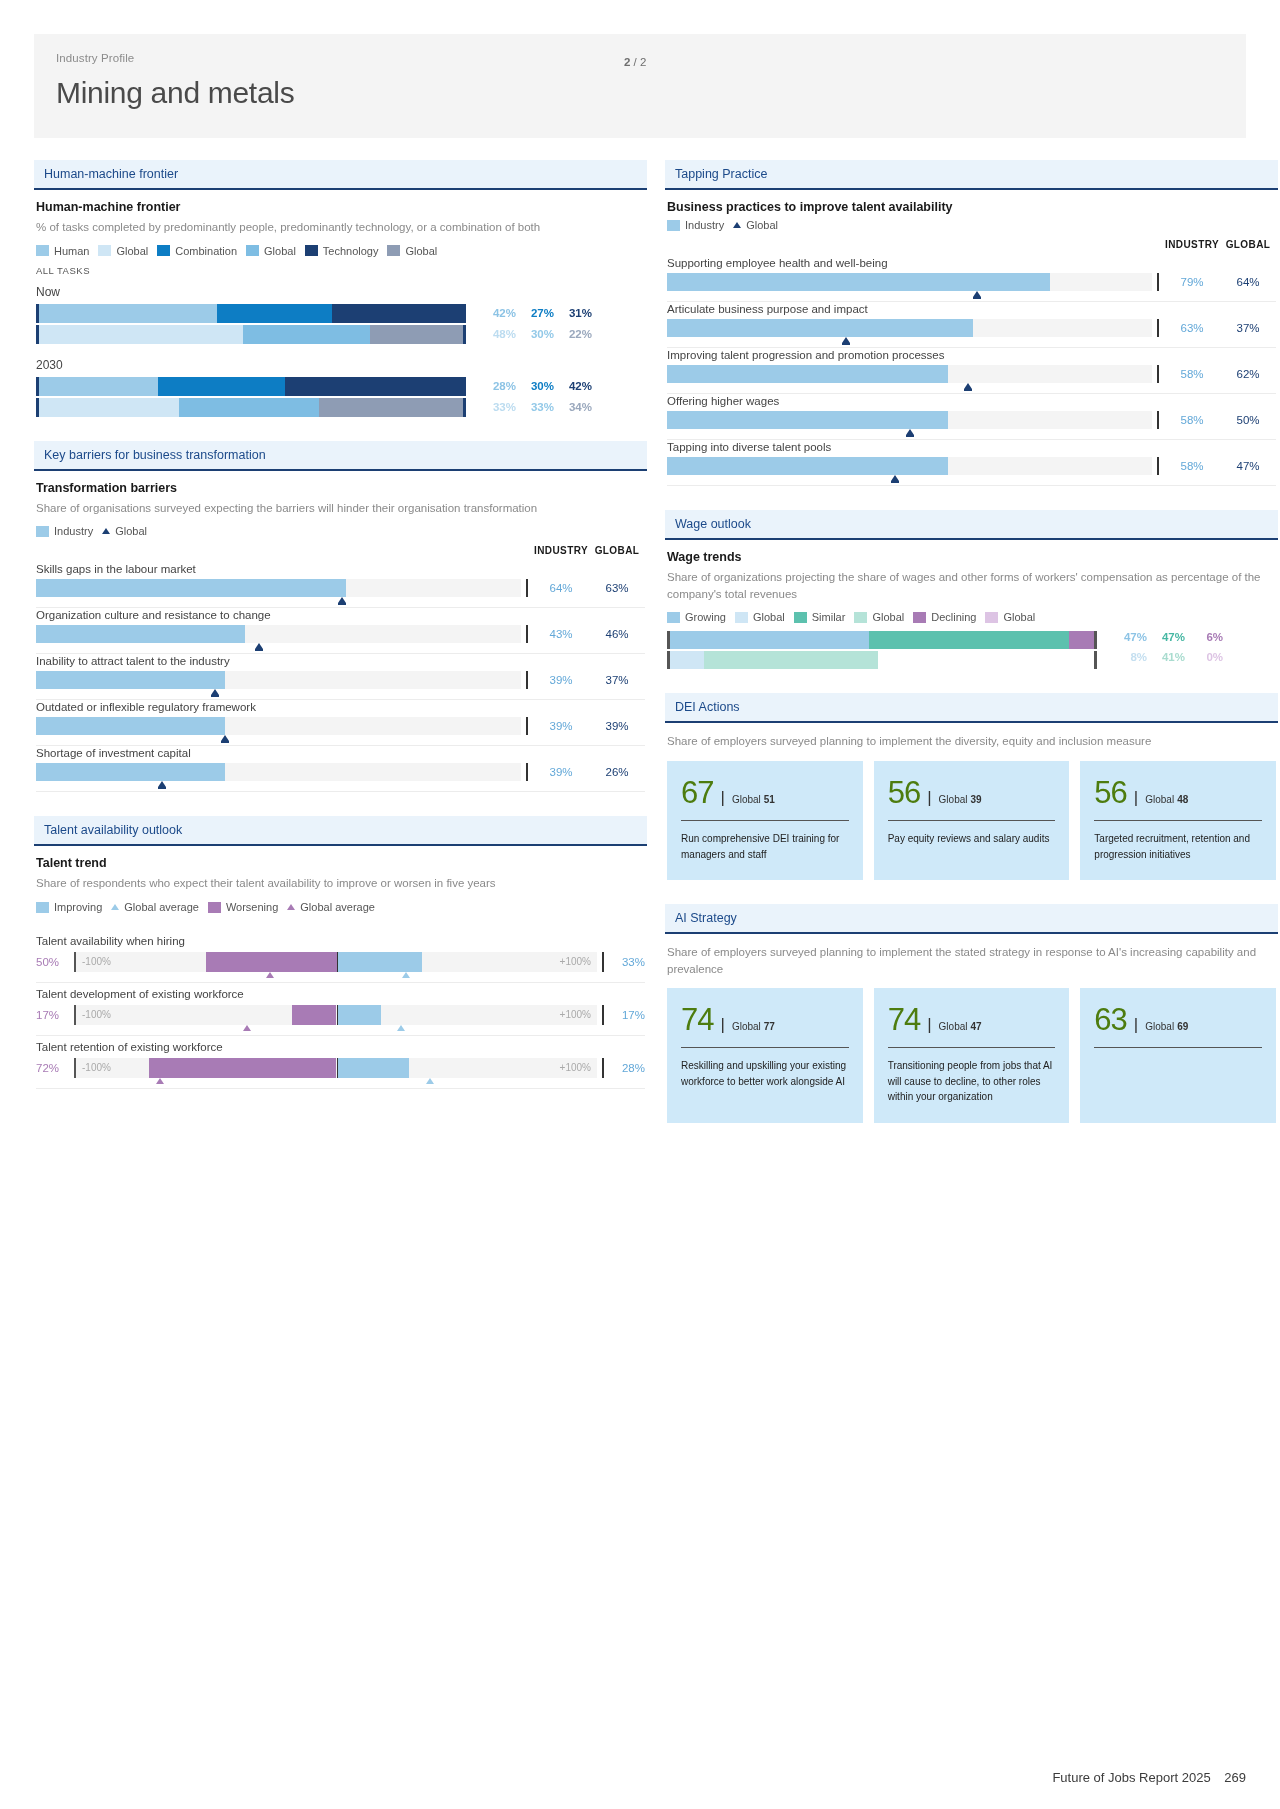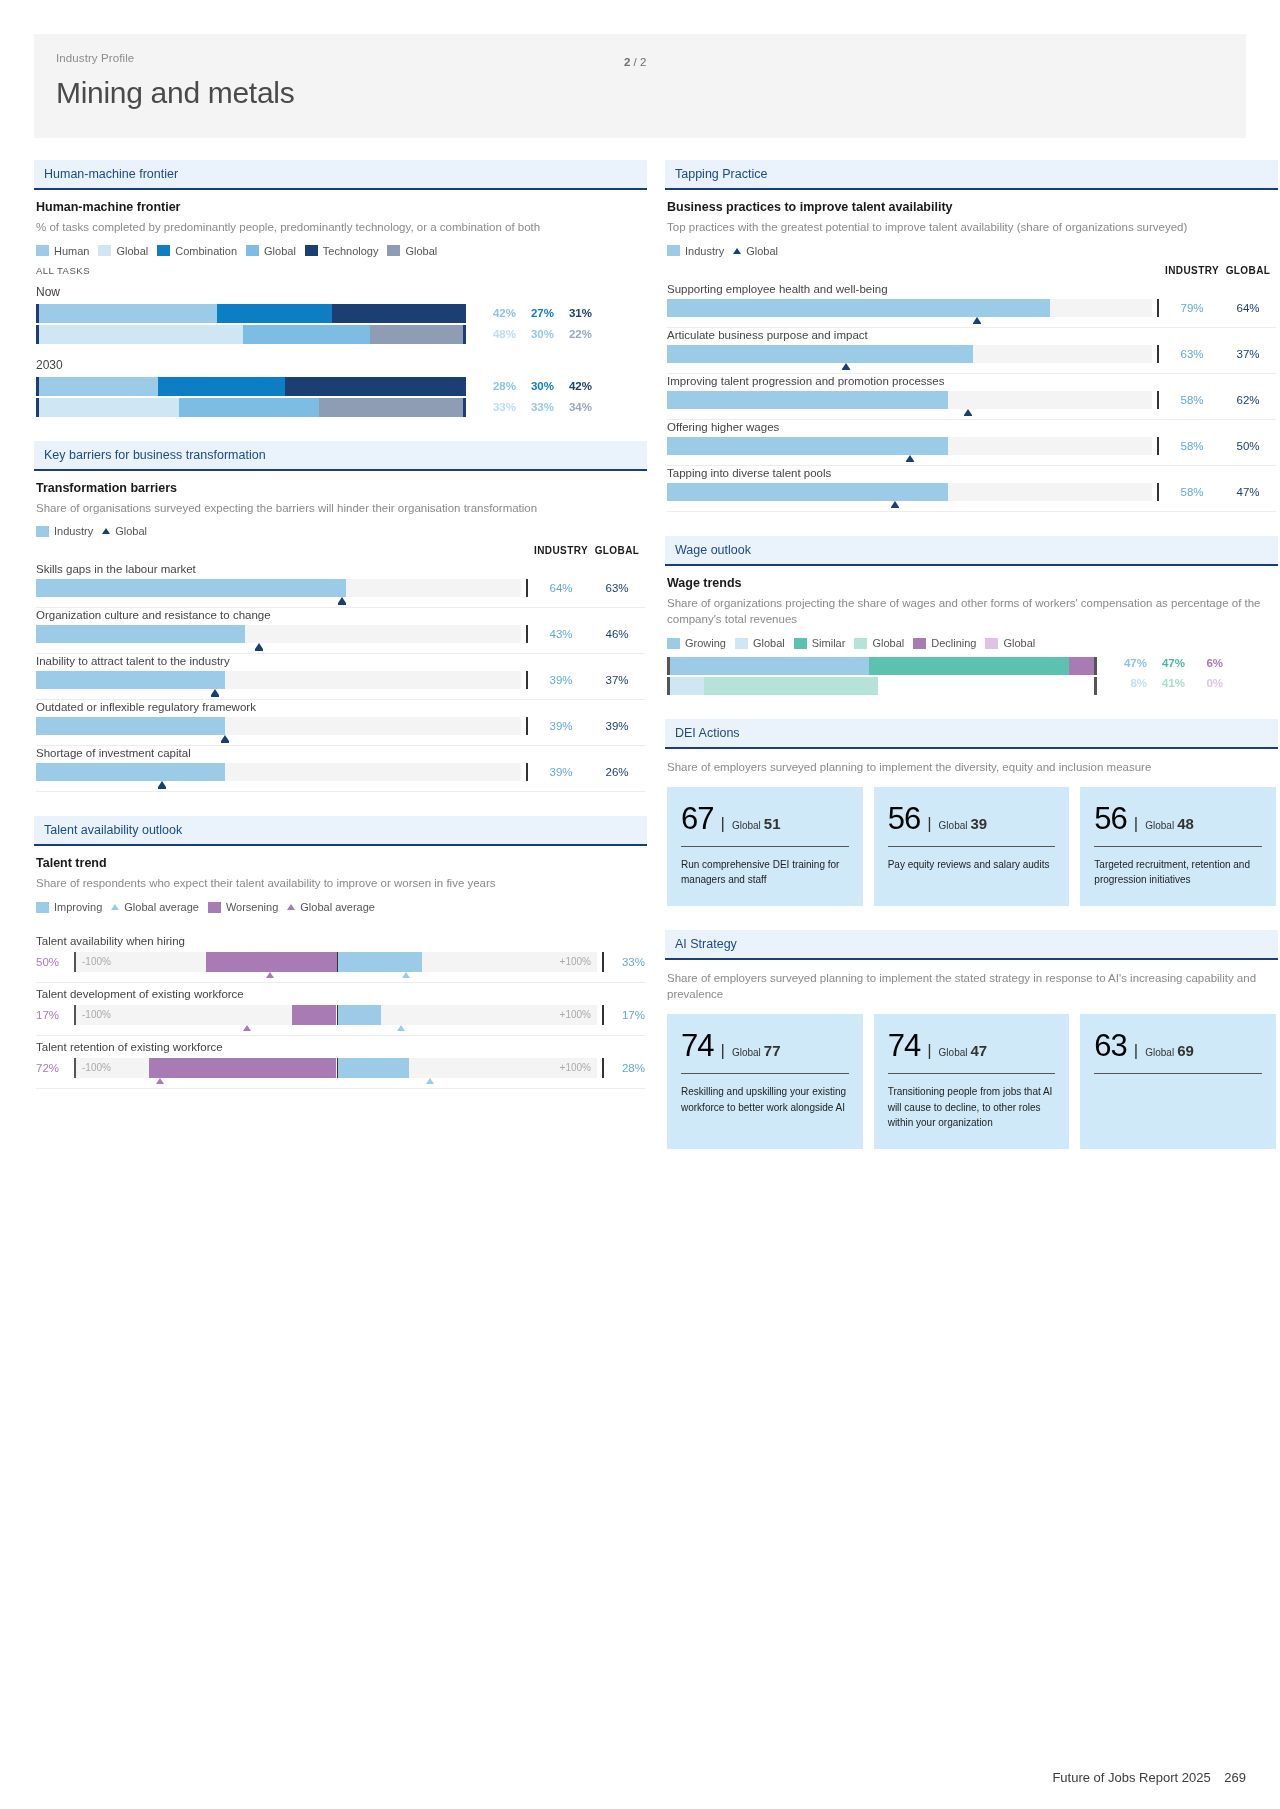--- a/index.html
+++ b/index.html
@@ -253,27 +253,27 @@
   .cards { display: flex; gap: 11px; margin-top: 11px; }
   .card {
     flex: 1 1 0;
     background: #cfe9f9;
     padding: 16px 14px 18px 14px;
   }
   .card-top { display: flex; align-items: baseline; gap: 7px; }
   .card-num {
     font-size: 31px;
     font-weight: 400;
-    color: #000000;
+    color: #4d7c0f;
     letter-spacing: -1px;
     line-height: 1;
   }
   .card-pipe { color: #333; font-size: 17px; line-height: 1; }
   .card-gl { font-size: 10px; color: #333; }
-  .card-gl b { font-weight: 700; font-size: 15px; margin-left: 3px; }
+  .card-gl b { font-weight: 700; font-size: 10px; margin-left: 3px; }
   .card-rule { height: 1px; background: #555; margin: 12px 0 10px 0; }
   .card-desc { font-size: 10px; color: #222; line-height: 1.55; }
 
   
   .footer {
     position: absolute;
     right: 34px;
     bottom: 24px;
     font-size: 13px;
     color: #3c3c3c;
@@ -594,21 +594,20 @@
       </div>
 
     </div>
 
     <div class="col">
 
       <div class="panel">
         <div class="panel-tab">Tapping Practice</div>
         <div class="panel-body">
           <div class="panel-h">Business practices to improve talent availability</div>
-          <div class="panel-sub">Top practices with the greatest potential to improve talent availability (share of organizations surveyed)</div>
           <div class="legend" id="bp-legend">
               <span class="lg-item">
                 <span class="lg-sw" style="background:#9ccbe8"></span>
                 <span class="lg-lbl">Industry</span>
               </span>
               <span class="lg-item">
                 <span class="lg-tri" style="border-bottom-color:#1c3f73"></span>
                 <span class="lg-lbl">Global</span>
               </span>
             </div>

